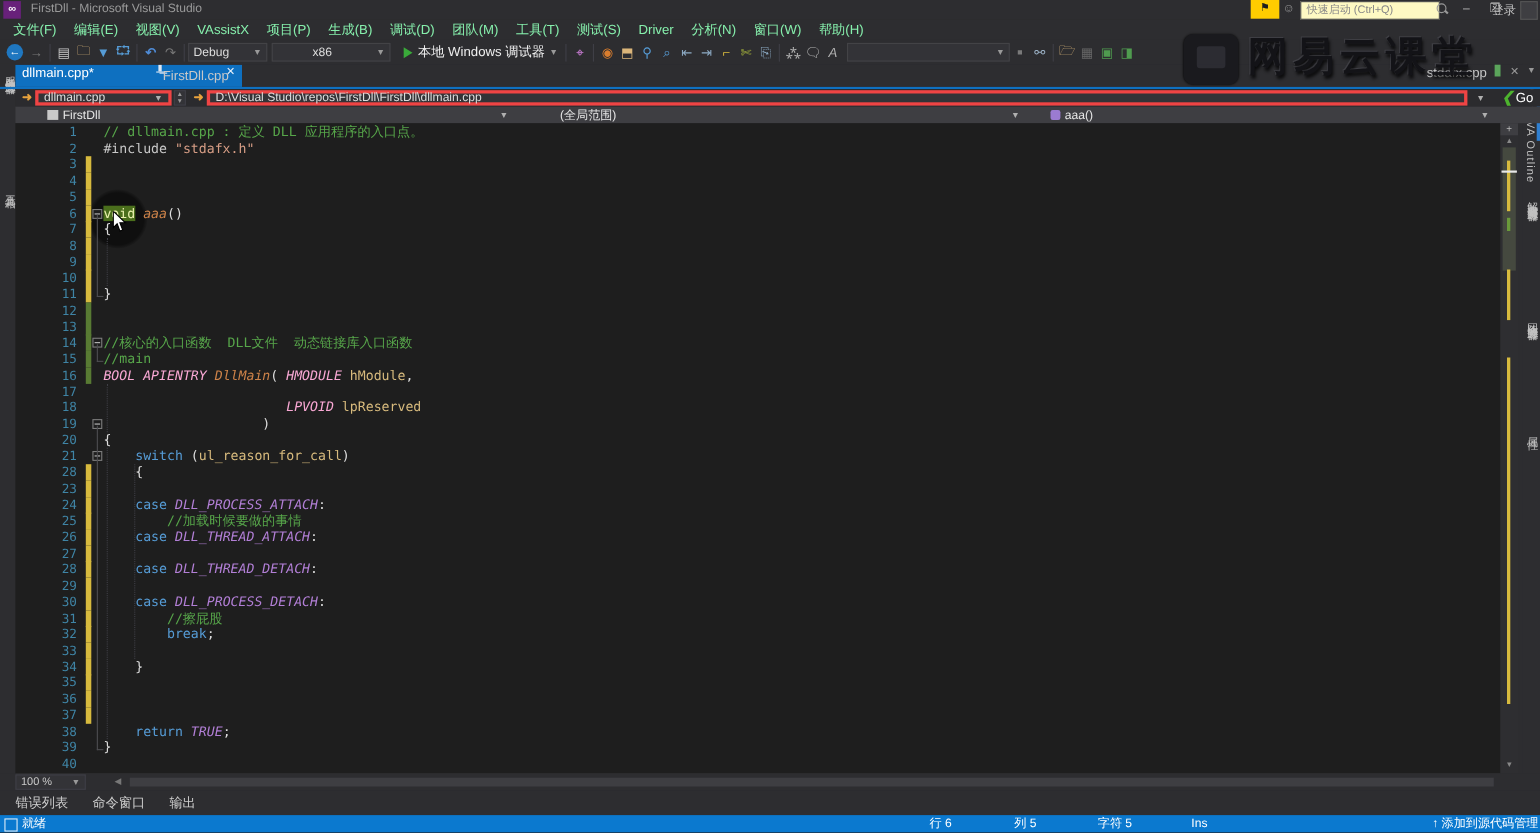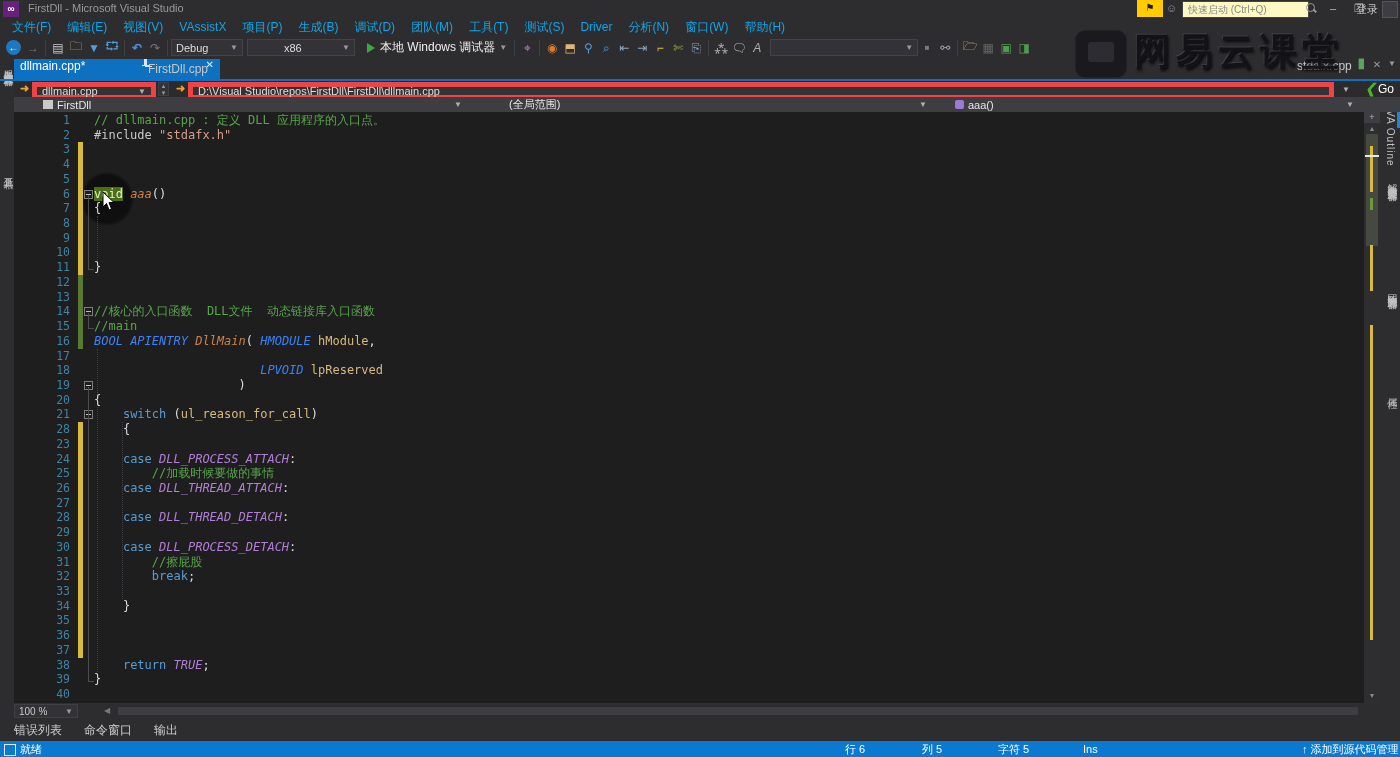--- a/index.html
+++ b/index.html
@@ -14,21 +14,21 @@
   #flag{position:absolute;left:1137px;top:0px;width:26px;height:17px;background:#ffcc00;color:#1e1e1e;
         text-align:center;line-height:16px;font-size:10px;}
   #feedback{position:absolute;left:1166px;top:2px;color:#999;font-size:11px;}
   #quicklaunch{position:absolute;left:1182px;top:1px;width:120px;height:15px;background:#fef9c3;
                border:1px solid #434346;color:#888;font-size:10px;line-height:15px;padding-left:5px;}
   .mag{position:absolute;top:3px;width:7px;height:7px;border:1.5px solid #999;border-radius:50%;}
   .mag:after{content:"";position:absolute;left:6px;top:6px;width:4px;height:1.5px;background:#999;transform:rotate(45deg);}
   .winbtn{position:absolute;top:0;width:22px;height:17px;color:#bbb;text-align:center;line-height:16px;font-size:11px;}
   
   #menubar{position:absolute;left:0;top:18px;width:1400px;height:18px;background:#2d2d30;display:flex;align-items:center;padding-left:4px;box-sizing:border-box;}
-  .menuitem{padding:0 8px;color:#0ea5e9;font-size:12px;line-height:18px;white-space:nowrap;}
+  .menuitem{padding:0 8px;color:#86efac;font-size:12px;line-height:18px;white-space:nowrap;}
   #signin{position:absolute;right:22px;top:2px;color:#c8c8c8;font-size:11px;}
   #avatar{position:absolute;right:2px;top:1px;width:14px;height:15px;background:#3e3e42;border:1px solid #555;}
   
   #toolbar{position:absolute;left:0;top:36px;width:1400px;height:23px;background:#2d2d30;display:flex;align-items:center;padding-left:6px;box-sizing:border-box;}
   .tico{width:18px;height:18px;display:inline-flex;align-items:center;justify-content:center;font-size:12px;flex:0 0 auto;}
   .tsep{width:1px;height:16px;background:#3f3f46;margin:0 3px;flex:0 0 auto;}
   .combo{height:17px;background:#333337;border:1px solid #434346;color:#ddd;font-size:11px;
          display:inline-flex;align-items:center;padding:0 4px;justify-content:space-between;box-sizing:border-box;flex:0 0 auto;}
   .caret{color:#999;font-size:8px;margin-left:4px;}
   #runbtn{display:inline-flex;align-items:center;height:19px;padding:0 4px;color:#eee;font-size:12px;flex:0 0 auto;}
@@ -39,21 +39,21 @@
   .pin{width:9px;height:9px;margin-left:8px;position:relative;}
   .pin:before{content:"";position:absolute;left:3px;top:0;width:3px;height:6px;background:#dce6f2;}
   .pin:after{content:"";position:absolute;left:1px;top:6px;width:7px;height:1px;background:#dce6f2;box-shadow:3px 1px 0 0 #dce6f2;}
   .tabx{margin-left:7px;color:#e8f1fa;font-size:10px;}
   #tabinactive{position:absolute;left:124px;top:0;height:20px;color:#c8c8c8;display:flex;align-items:center;padding:0 10px;font-size:12px;}
   #tabright{position:absolute;right:4px;top:0;height:20px;display:flex;align-items:flex-start;color:#c8c8c8;font-size:12px;gap:7px;}
   #bluebar{position:absolute;left:0;top:79px;width:1400px;height:2px;background:#0e70c0;}
   
   #navrow{position:absolute;left:14px;top:81px;width:1386px;height:16px;background:#2b2b2e;}
   .goarrow{color:#e8a33d;font-size:11px;font-weight:bold;}
-  .navbox{position:absolute;top:1px;height:14px;background:#333337;border:5px solid #ef4444;display:flex;align-items:center;padding:4px 5px;font-size:11px;color:#ddd;box-sizing:border-box;}
+  .navbox{position:absolute;top:1px;height:14px;background:#333337;border:3px solid #ef4444;display:flex;align-items:center;padding:4px 5px;font-size:11px;color:#ddd;box-sizing:border-box;}
   #spinner{position:absolute;left:144px;top:1px;width:11px;height:14px;background:#333337;border:1px solid #3f3f46;color:#999;font-size:6px;line-height:7px;text-align:center;box-sizing:border-box;}
   #gobtn{position:absolute;right:6px;top:0px;display:flex;align-items:center;color:#fff;font-size:12px;}
   .gochev{color:#4db32e;font-weight:bold;font-size:13px;margin-right:2px;font-style:italic;}
   
   #scoperow{position:absolute;left:14px;top:97px;width:1386px;height:15px;background:#3e3e42;display:flex;align-items:center;font-size:11px;color:#e6e6e6;}
   .scopesec{position:absolute;display:flex;align-items:center;height:15px;padding-left:23px;}
   .dd{color:#b0b0b0;font-size:8px;}
   .fdicon{display:inline-block;width:10px;height:9px;background:#c9c9c9;margin-right:4px;position:relative;}
   .cubeicon{display:inline-block;width:9px;height:9px;background:#9b7bd1;border-radius:2px;margin-right:4px;}
   
@@ -63,21 +63,21 @@
   #editor{position:absolute;left:14px;top:112px;width:1350px;height:591px;background:#1e1e1e;overflow:hidden;}
   .cline{position:absolute;left:0;width:100%;height:15px;}
   .lnum{position:absolute;left:10px;width:46px;text-align:right;color:#3f84a5;font-family:"DejaVu Sans Mono",monospace;font-size:11.5px;line-height:15px;}
   .chbar{position:absolute;left:64px;top:0;width:5px;height:100%;}
   .chbar.y{background:#d7ba3e;}
   .chbar.g{background:#587a33;}
   .fold{position:absolute;left:70px;top:3px;width:9px;height:9px;border:1px solid #7c7c7c;background:#1e1e1e;box-sizing:border-box;}
   .fold:after{content:"";position:absolute;left:1px;top:3px;width:5px;height:1px;background:#c0c0c0;}
   .ctext{position:absolute;left:80px;top:0;white-space:pre;font-family:"DejaVu Sans Mono",monospace;font-size:12px;line-height:15px;}
   .tk-com{color:#57a64a;} .tk-pp{color:#c8c8c8;} .tk-str{color:#d69d85;}
-  .tk-kw{color:#569cd6;} .tk-kwi{color:#3b82f6;font-style:italic;}
+  .tk-kw{color:#569cd6;} .tk-kwi{color:#f9a8d4;font-style:italic;}
   .tk-fn{color:#ce8349;font-style:italic;} .tk-id{color:#d7ba7d;}
   .tk-typ{color:#d7ba7d;font-style:italic;} .tk-en{color:#b27fd6;font-style:italic;}
   .tk-pl{color:#dcdcdc;}
   .tk-sel{background:#4a6e1c;color:#e9f0ae;}
   .guide{position:absolute;width:0;border-left:1px dotted #3f3f46;}
   .bracket{position:absolute;width:5px;border-left:1px solid #4d4d50;border-bottom:1px solid #4d4d50;}
   #spotlight{position:absolute;left:66px;top:60px;width:54px;height:54px;border-radius:50%;
              background:radial-gradient(circle,rgba(0,0,0,.5) 0 62%,rgba(0,0,0,0) 72%);pointer-events:none;}
   #cursor{position:absolute;left:88px;top:80px;}
   

